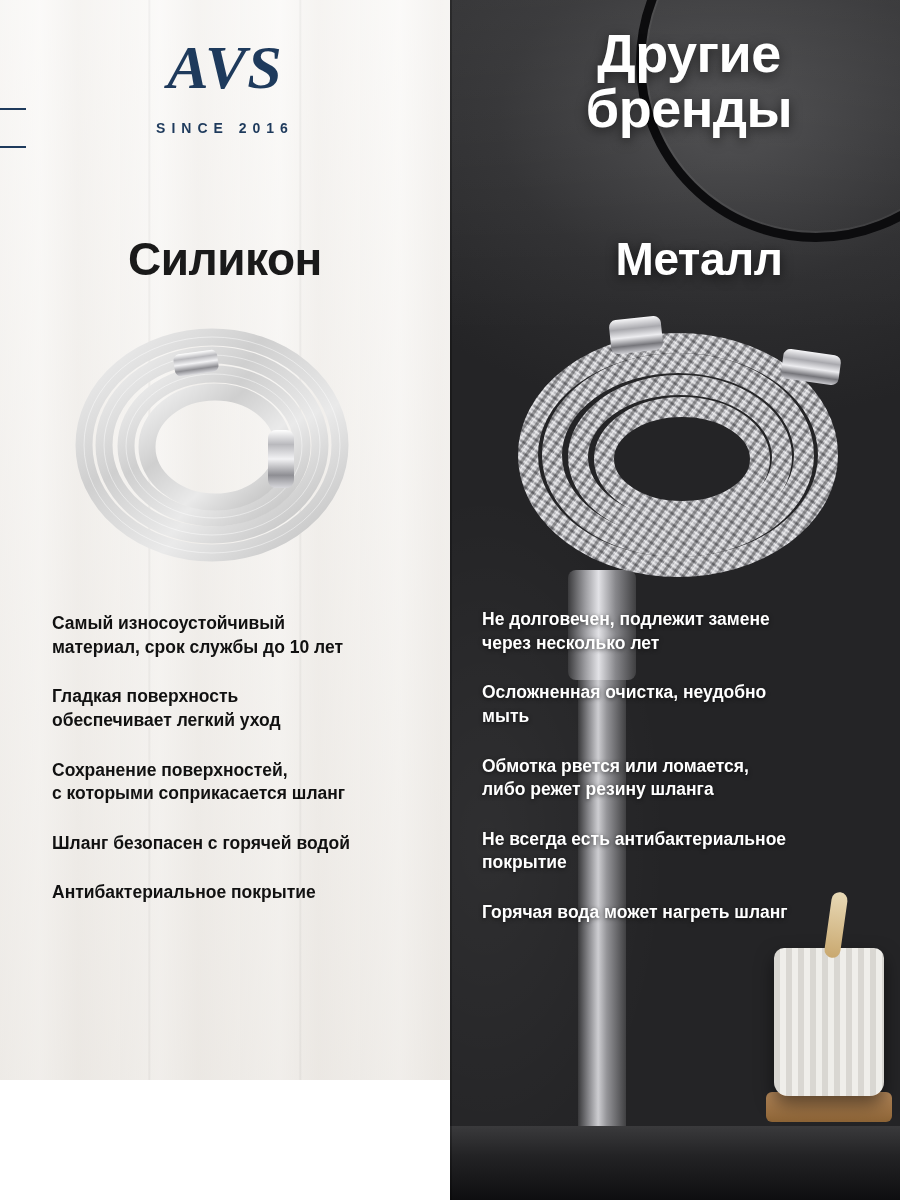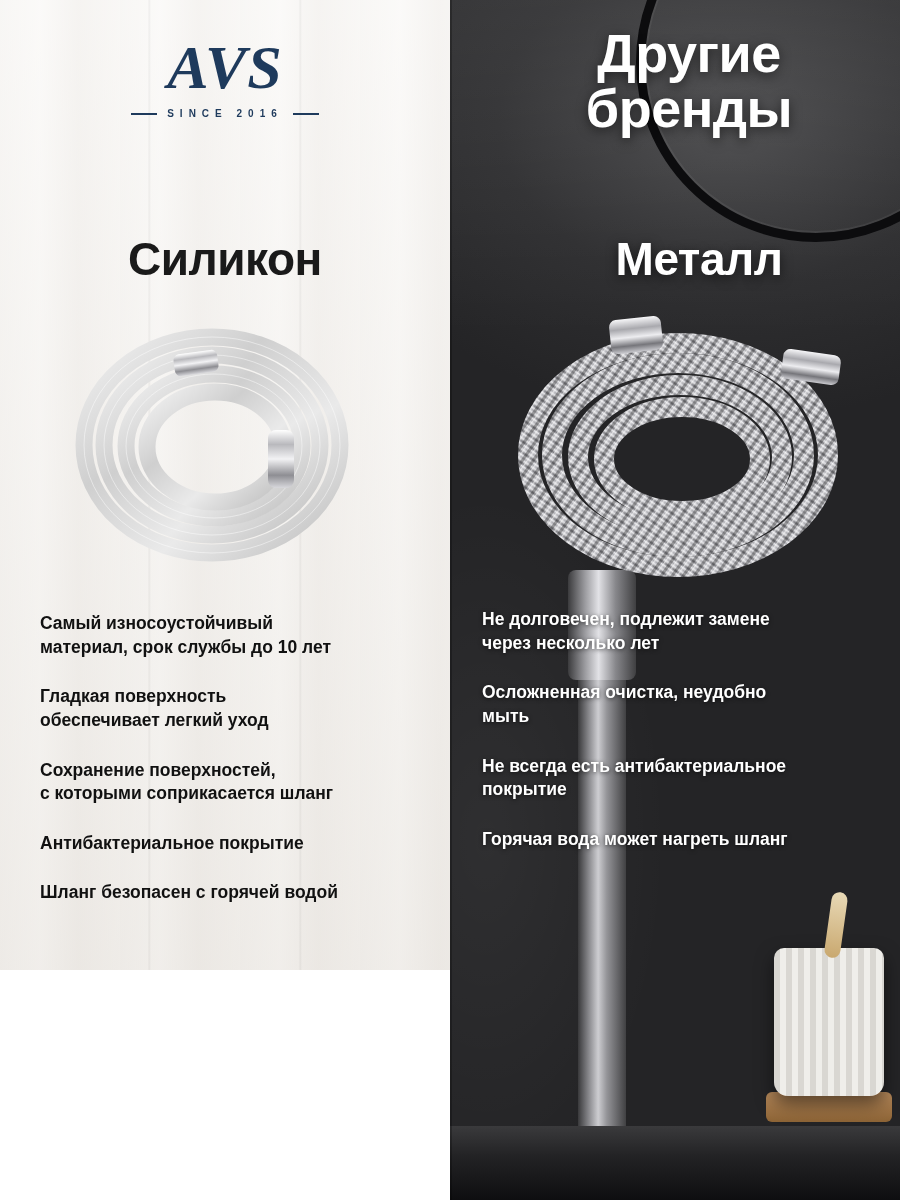--- a/index.html
+++ b/index.html
@@ -9,21 +9,21 @@
     overflow: hidden;
   }
   .poster {
     position: relative;
     width: 900px; height: 1200px;
     display: flex;
   }
   
   .panel-left {
     position: relative;
-    width: 450px; height: 970px;
+    width: 450px; height: 1080px;
     background: #f2f0ee;
     overflow: hidden;
   }
   .tile-bg-light {
     position: absolute; inset: 0;
     background:
       linear-gradient(180deg, rgba(255,255,255,0.55) 0%, rgba(236,233,229,0.55) 100%),
       repeating-linear-gradient(90deg,
         #efece8 0px, #f6f4f1 40px, #eae6e1 78px, #f2efeb 120px),
       repeating-linear-gradient(0deg,
@@ -148,40 +148,41 @@
     font-size: 62px;
     font-weight: bold;
     font-style: italic;
     color: #1e3a5c;
     letter-spacing: 1px;
     font-family: "Liberation Serif", serif;
     line-height: 1;
   }
   .logo-sub {
     margin-top: 10px;
-    display: flex; align-items: center; justify-content: center; gap: 10px;
+    display: flex; justify-content: center; gap: 10px;
     color: #1e3a5c;
-    font-size: 10px;
+    font-size: 14px;
     letter-spacing: 6px;
     font-weight: bold;
+    flex-direction: column;
   }
   .logo-sub .rule { display:block; width: 26px; height: 2px; background:#1e3a5c; }
 
   
   .hose {
     position: absolute;
     z-index: 4;
   }
   .hose-left { left: 62px; top: 300px; width: 320px; height: 280px; }
   .hose-right { left: 40px; top: 300px; width: 380px; height: 290px; }
 
   
   .list {
     position: absolute;
-    left: 40px; right: 30px;
+    left: 52px; right: 30px;
     top: 612px;
     z-index: 6;
   }
   .list-item {
     font-size: 17.5px;
     font-weight: bold;
     line-height: 1.35;
     margin-bottom: 26px;
     white-space: pre-line;
   }
@@ -245,22 +246,22 @@
       <rect x="206" y="130" width="26" height="58" rx="8" fill="url(#chrome)"></rect>
     </svg>
 
     <div class="list list-left">
       <div class="list-item">Самый износоустойчивый
 материал, срок службы до 10 лет</div>
       <div class="list-item">Гладкая поверхность
 обеспечивает легкий уход</div>
       <div class="list-item">Сохранение поверхностей,
 с которыми соприкасается шланг</div>
+      <div class="list-item">Шланг безопасен с горячей водой</div>
       <div class="list-item">Антибактериальное покрытие</div>
-      <div class="list-item">Шланг безопасен с горячей водой</div>
     </div>
   </div>
 
   <div class="panel-right">
     <div class="dark-bg"></div>
     <div class="mirror-ring"></div>
     <div class="faucet"></div>
     <div class="faucet-head"></div>
     <div class="counter"></div>
     <div class="cup-base"></div>
@@ -294,20 +295,22 @@
       </g>
       <rect x="120" y="18" width="52" height="34" rx="7" fill="url(#mg)" transform="rotate(-6 146 35)"></rect>
       <rect x="292" y="52" width="58" height="30" rx="7" fill="url(#mg)" transform="rotate(8 321 67)"></rect>
     </svg>
 
     <div class="list list-right">
       <div class="list-item">Не долговечен, подлежит замене
 через несколько лет</div>
       <div class="list-item">Осложненная очистка, неудобно
 мыть</div>
+      <div class="list-item">Обмотка рвется или ломается,
+либо режет резину шланга</div>
       <div class="list-item">Не всегда есть антибактериальное
 покрытие</div>
       <div class="list-item">Горячая вода может нагреть шланг</div>
     </div>
   </div>
 
   <div class="divider-v"></div>
 </div>
 
 </body></html>

